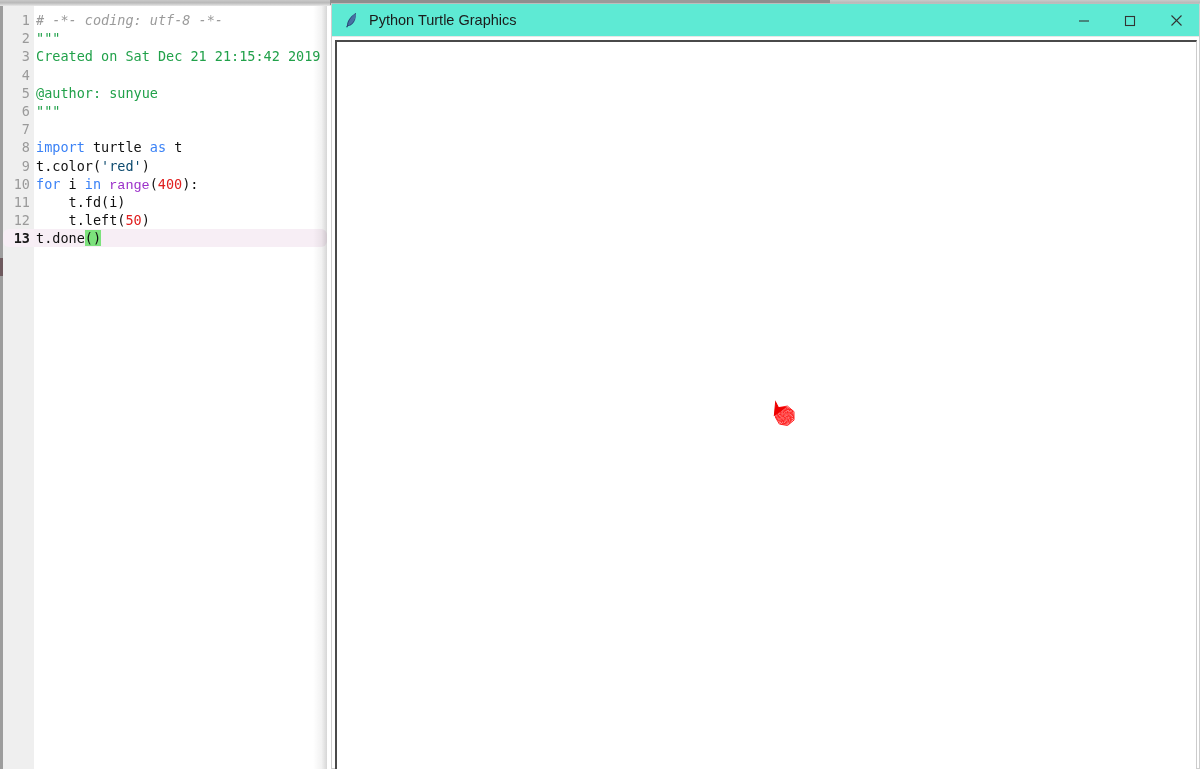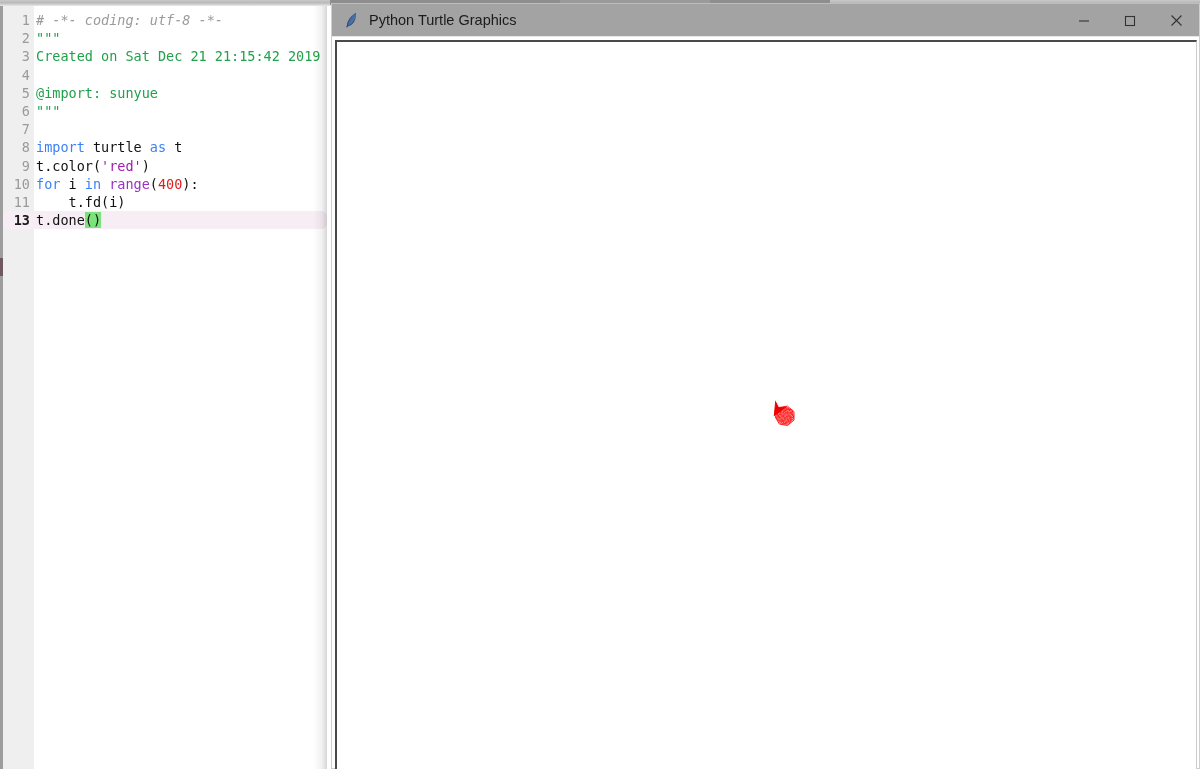--- a/index.html
+++ b/index.html
@@ -107,43 +107,43 @@
     font-weight: bold;
   }
   .code-text {
     position: absolute;
     left: 33px; top: 0;
     white-space: pre;
   }
 
   
   .tk-comment  { color: #9b9b9b; font-style: italic; }
-  .tk-string   { color: #a21caf; }
+  .tk-string   { color: #0c4a6e; }
   .tk-doc      { color: #21a14a; }
   .tk-keyword  { color: #3b82f6; font-weight: normal; }
-  .tk-builtin  { color: #9b30c9; }
+  .tk-builtin  { color: #9b30c9; font-family: Liberation Mono, monospace; }
   .tk-number   { color: #e02020; }
   .tk-plain    { color: #111111; }
   .tk-bracket  { background: #7ce27c; color: #111111; }
 
   
   .turtle-window {
     position: absolute;
     left: 331px; top: 3px;
     width: 869px; height: 766px;
     background: #ffffff;
     border: 1px solid #cfcfcf;
     border-top: 1px solid #bdbdbd;
     box-sizing: border-box;
   }
   .title-bar {
     position: absolute;
     left: 0; top: 0;
     width: 100%; height: 33px;
-    background: #a3a3a3;
+    background: #5eead4;
     border-bottom: 1px solid #e6e6e6;
     box-sizing: border-box;
     text-decoration: underline;
   }
   .app-icon {
     position: absolute;
     left: 10px; top: 7px;
     width: 18px; height: 18px;
   }
   .title-text {
@@ -204,27 +204,28 @@
   <div class="far-left-strip"></div>
   <div class="far-left-mark"></div>
 
   <div class="editor">
     <div class="gutter"></div>
     <div class="code-lines" id="code-lines">
         <div class="code-line"><span class="lineno">1</span><span class="code-text"><span class="tk-comment"># -*- coding: utf-8 -*-</span></span></div>
         <div class="code-line"><span class="lineno">2</span><span class="code-text"><span class="tk-doc">"""</span></span></div>
         <div class="code-line"><span class="lineno">3</span><span class="code-text"><span class="tk-doc">Created on Sat Dec 21 21:15:42 2019</span></span></div>
         <div class="code-line"><span class="lineno">4</span><span class="code-text"><span class="tk-plain"></span></span></div>
-        <div class="code-line"><span class="lineno">5</span><span class="code-text"><span class="tk-doc">@import: sunyue</span></span></div>
+        <div class="code-line"><span class="lineno">5</span><span class="code-text"><span class="tk-doc">@author: sunyue</span></span></div>
         <div class="code-line"><span class="lineno">6</span><span class="code-text"><span class="tk-doc">"""</span></span></div>
         <div class="code-line"><span class="lineno">7</span><span class="code-text"><span class="tk-plain"></span></span></div>
         <div class="code-line"><span class="lineno">8</span><span class="code-text"><span class="tk-keyword">import</span><span class="tk-plain"> turtle </span><span class="tk-keyword">as</span><span class="tk-plain"> t</span></span></div>
         <div class="code-line"><span class="lineno">9</span><span class="code-text"><span class="tk-plain">t.color(</span><span class="tk-string">'red'</span><span class="tk-plain">)</span></span></div>
         <div class="code-line"><span class="lineno">10</span><span class="code-text"><span class="tk-keyword">for</span><span class="tk-plain"> i </span><span class="tk-keyword">in</span><span class="tk-plain"> </span><span class="tk-builtin">range</span><span class="tk-plain">(</span><span class="tk-number">400</span><span class="tk-plain">):</span></span></div>
         <div class="code-line"><span class="lineno">11</span><span class="code-text"><span class="tk-plain">    t.fd(i)</span></span></div>
+        <div class="code-line"><span class="lineno">12</span><span class="code-text"><span class="tk-plain">    t.left(</span><span class="tk-number">50</span><span class="tk-plain">)</span></span></div>
         <div class="code-line current"><span class="lineno">13</span><span class="code-text"><span class="tk-plain">t.done</span><span class="tk-bracket">()</span></span></div>
       </div>
     <div class="editor-shadow"></div>
   </div>
 
   <div class="turtle-window">
 
     <div class="title-bar">
       <span class="app-icon">
         <svg width="18" height="18" viewBox="0 0 18 18">

